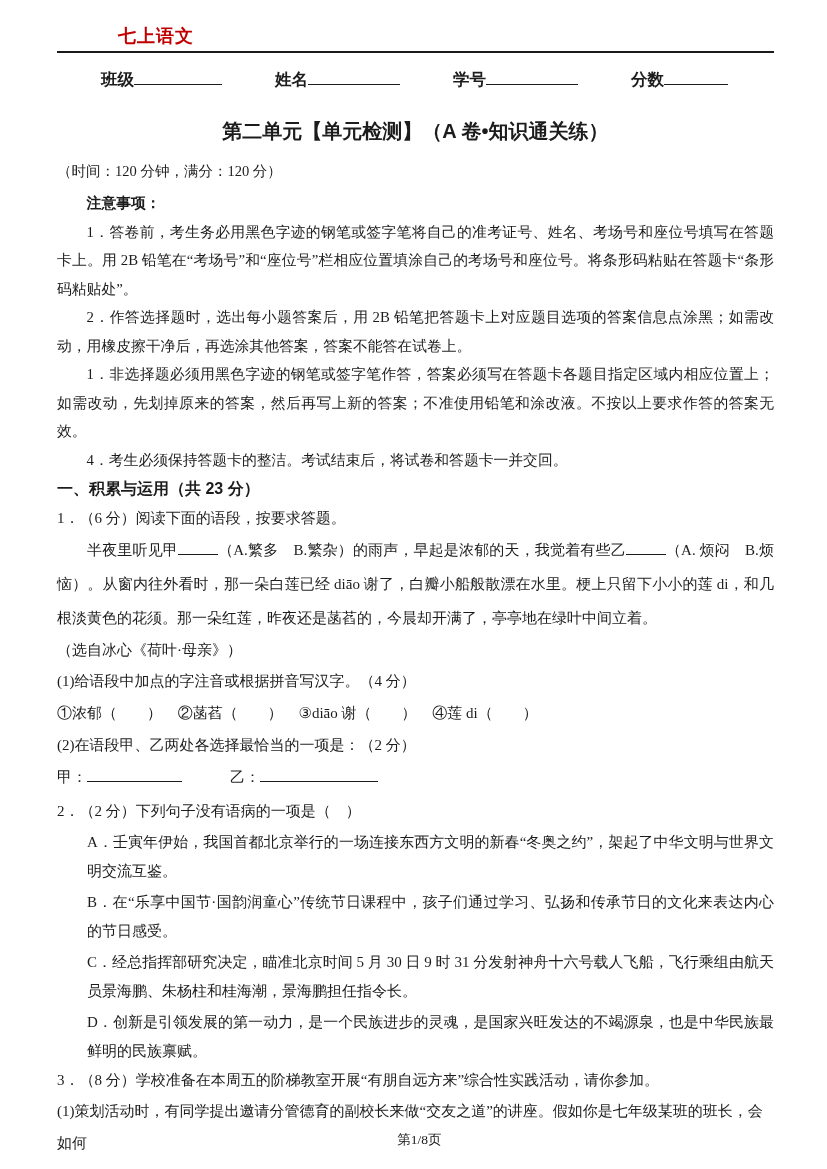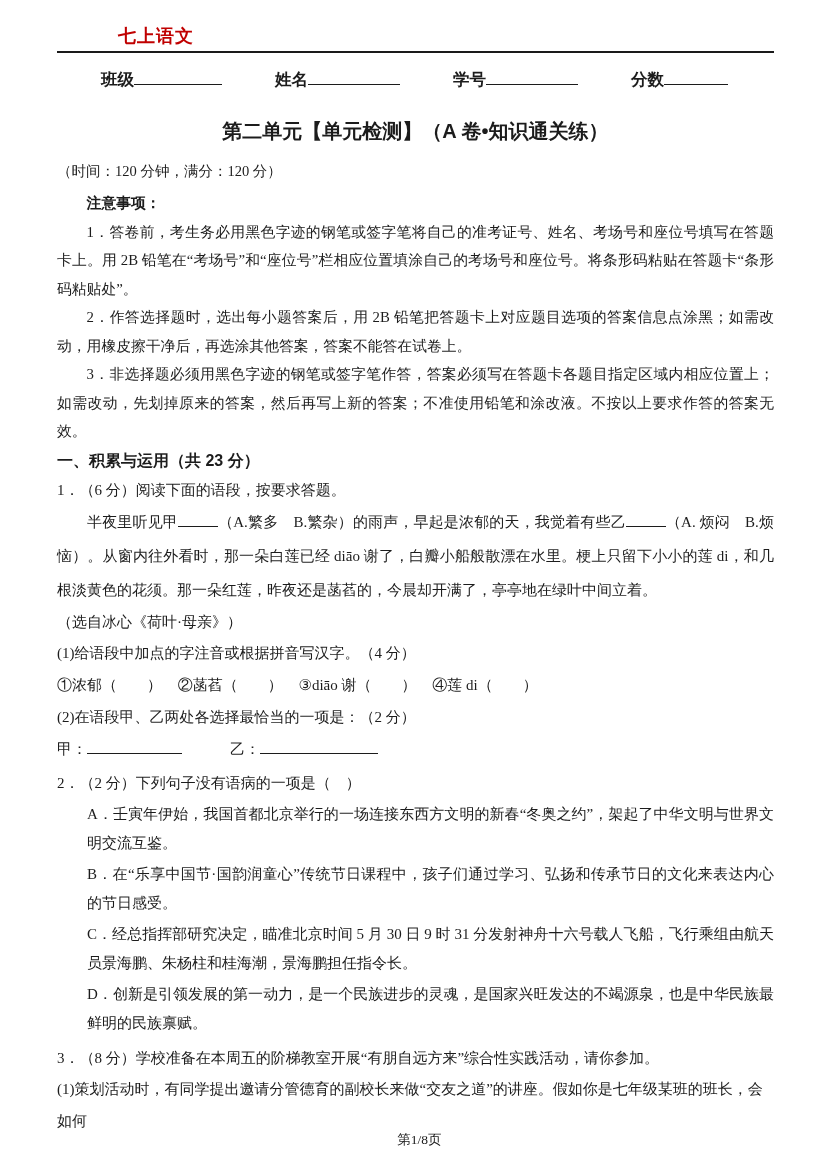--- a/index.html
+++ b/index.html
@@ -98,21 +98,21 @@
   .jia-blank { width: 95px; margin-right: 48px; }
   .yi-blank  { width: 118px; }
   .q2-stem { margin-top: 4px; }
   .options { margin-left: 30px; }
   .option {
     font-size: 15px;
     line-height: 29px;
     margin-top: 2px;
     text-align: justify;
   }
-  .q3-stem { margin-top: 6px; }
+  .q3-stem { }
   .footer {
     position: absolute;
     left: 12px; right: 0;
     bottom: 20px;
     text-align: center;
     font-size: 13.5px;
     color: #1c1c1c;
   }
 </style>
 </head>
@@ -130,21 +130,22 @@
     <span><span>分数</span><span class="blank" style="width:64px"></span></span>
   </div>
 
   <div class="doc-title">第二单元【单元检测】（A 卷•知识通关练）</div>
   <div class="doc-subtitle">（时间：120 分钟，满分：120 分）</div>
 
   <div class="notes">
     <div class="notes-heading">注意事项：</div>
     <div class="note-item">1．答卷前，考生务必用黑色字迹的钢笔或签字笔将自己的准考证号、姓名、考场号和座位号填写在答题卡上。用 2B 铅笔在“考场号”和“座位号”栏相应位置填涂自己的考场号和座位号。将条形码粘贴在答题卡“条形码粘贴处”。</div>
     <div class="note-item">2．作答选择题时，选出每小题答案后，用 2B 铅笔把答题卡上对应题目选项的答案信息点涂黑；如需改动，用橡皮擦干净后，再选涂其他答案，答案不能答在试卷上。</div>
-    <div class="note-item">3．非选择题必须用黑色字迹的钢笔或签字笔作答，答案必须写在答题卡各题目指定区域内相应位置上；如需改动，先划掉原来的答案，然后再写上新的答案；不准使用铅笔和涂改液。不按以上要求作答的答案无效。</div>
+    <div class="note-item">1．非选择题必须用黑色字迹的钢笔或签字笔作答，答案必须写在答题卡各题目指定区域内相应位置上；如需改动，先划掉原来的答案，然后再写上新的答案；不准使用铅笔和涂改液。不按以上要求作答的答案无效。</div>
+    <div class="note-item">4．考生必须保持答题卡的整洁。考试结束后，将试卷和答题卡一并交回。</div>
   </div>
 
   <div class="section-heading">一、积累与运用（共 23 分）</div>
 
   <div class="q-stem">1．（6 分）阅读下面的语段，按要求答题。</div>
 
   <div class="passage">
     <span>半夜里听见甲</span><span class="passage-blank"></span><span>（A.繁多　B.繁杂）的雨声，早起是浓郁的天，我觉着有些乙</span><span class="passage-blank"></span><span>（A. 烦闷　B.烦恼）。从窗内往外看时，那一朵白莲已经 diāo 谢了，白瓣小船般散漂在水里。梗上只留下小小的莲 di，和几根淡黄色的花须。那一朵红莲，昨夜还是菡萏的，今晨却开满了，亭亭地在绿叶中间立着。</span>
   </div>
 

